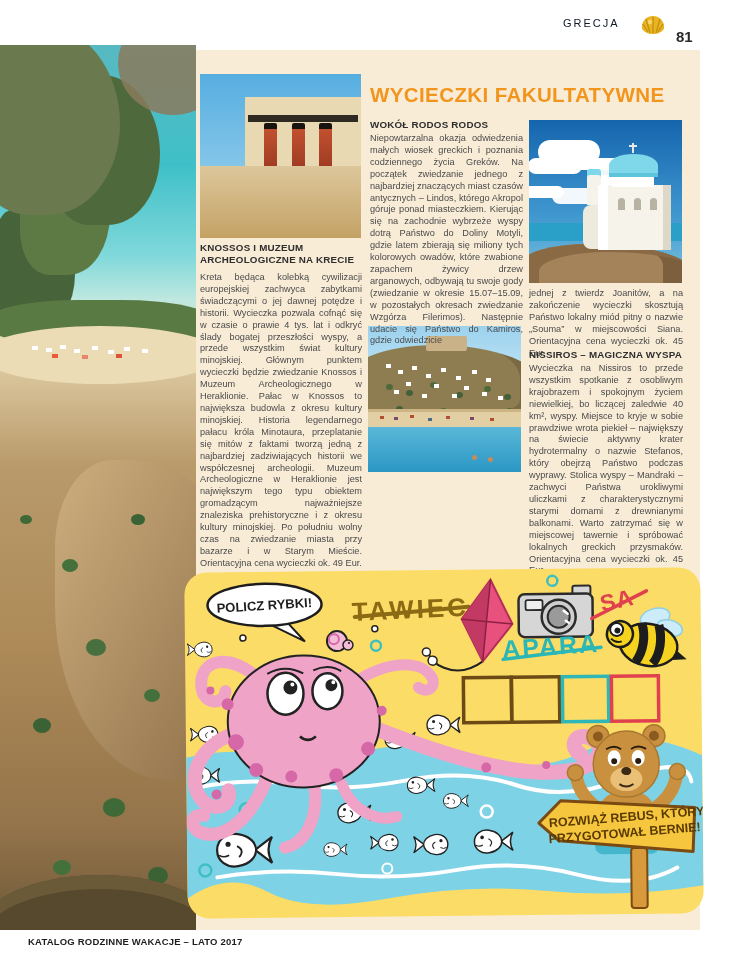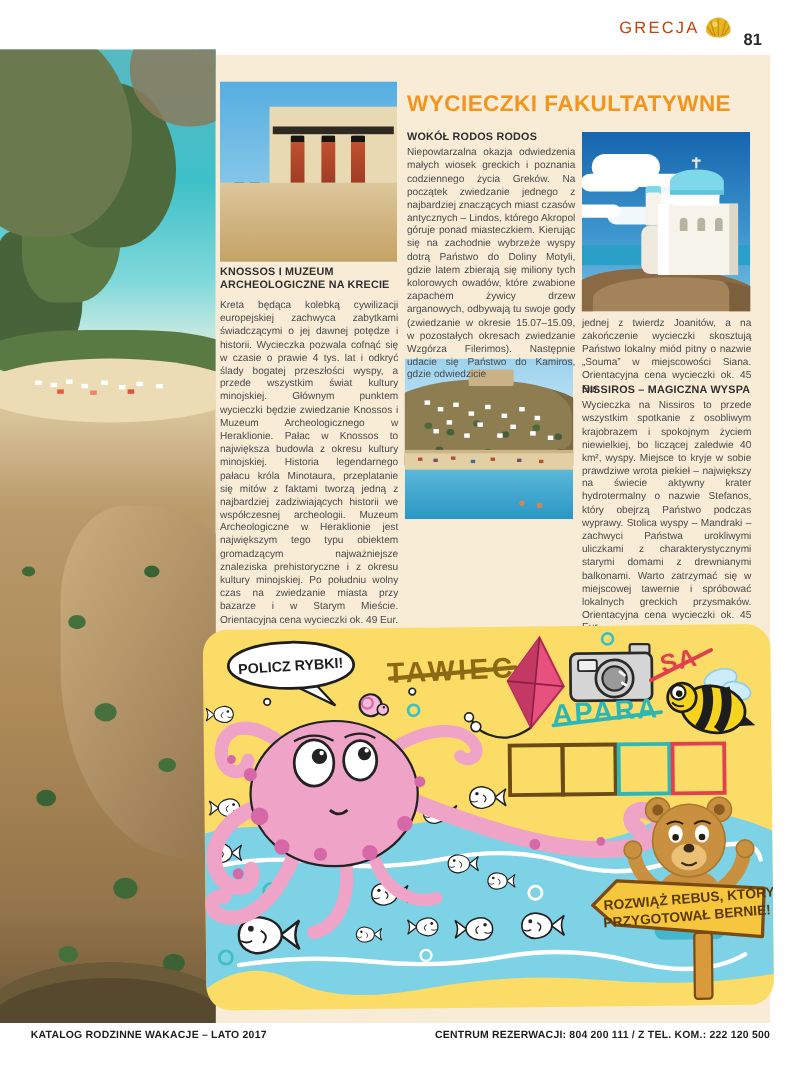--- a/index.html
+++ b/index.html
@@ -2,21 +2,21 @@
 <html><head>
 <meta charset="utf-8">
 <style>
   * { margin:0; padding:0; box-sizing:border-box; }
   html,body { width:729px; height:971px; }
   body { font-family:"Liberation Sans", sans-serif; background:#ffffff; }
   .page { position:relative; width:729px; height:971px; background:#ffffff; overflow:hidden; }
   .abs { position:absolute; }
 
   
-  .hdr-section { left:563px; top:17px; font-size:15px; letter-spacing:2px; color:#c2410c; font-weight:500; }
+  .hdr-section { left:563px; top:17px; font-size:11px; letter-spacing:2px; color:#0f172a; font-weight:500; }
   .hdr-page    { left:676px; top:16px; font-size:15px; font-weight:700; color:#2b2b2b;margin-top:12px; }
   .hdr-logo    { left:640px; top:15px; width:26px; height:20px; }
   .ftr { top:936px; font-size:9.5px; font-weight:700; color:#1d1d1d; letter-spacing:.2px; }
   .ftr-left  { left:28px; }
   .ftr-right { right:29px; }
 
   
   .content-bg { left:196px; top:50px; width:504px; height:880px; background:#f8ecd7; }
   .corner-sq  { left:180px; top:45px; width:16px; height:16px; background:#8fd8e2; }
 
@@ -354,15 +354,14 @@
       <g>
         <rect x="444" y="280" width="16" height="60" rx="3" fill="#d89a3a" stroke="#7a4a12" stroke-width="2"></rect>
         <polygon points="352,254 374,232 508,240 506,284 372,272" fill="#f6c63e" stroke="#7a4a12" stroke-width="3" stroke-linejoin="round"></polygon>
         <text x="440" y="253" text-anchor="middle" class="svg-hand" font-size="12.5" fill="#5a3a00" transform="rotate(-4 440 253)">ROZWIĄŻ REBUS, KTÓRY</text>
         <text x="438" y="269" text-anchor="middle" class="svg-hand" font-size="12.5" fill="#5a3a00" transform="rotate(-4 438 269)">PRZYGOTOWAŁ BERNIE!</text>
       </g>
     </svg>
   </div>
 
   <div class="abs ftr ftr-left">KATALOG RODZINNE WAKACJE – LATO 2017</div>
-  <div class="abs ftr ftr-right">CENTRUM REZERWACJI: 804 200 111 / Z TEL. KOM.: 222 120 500</div>
 
 </div>
 
 </body></html>

